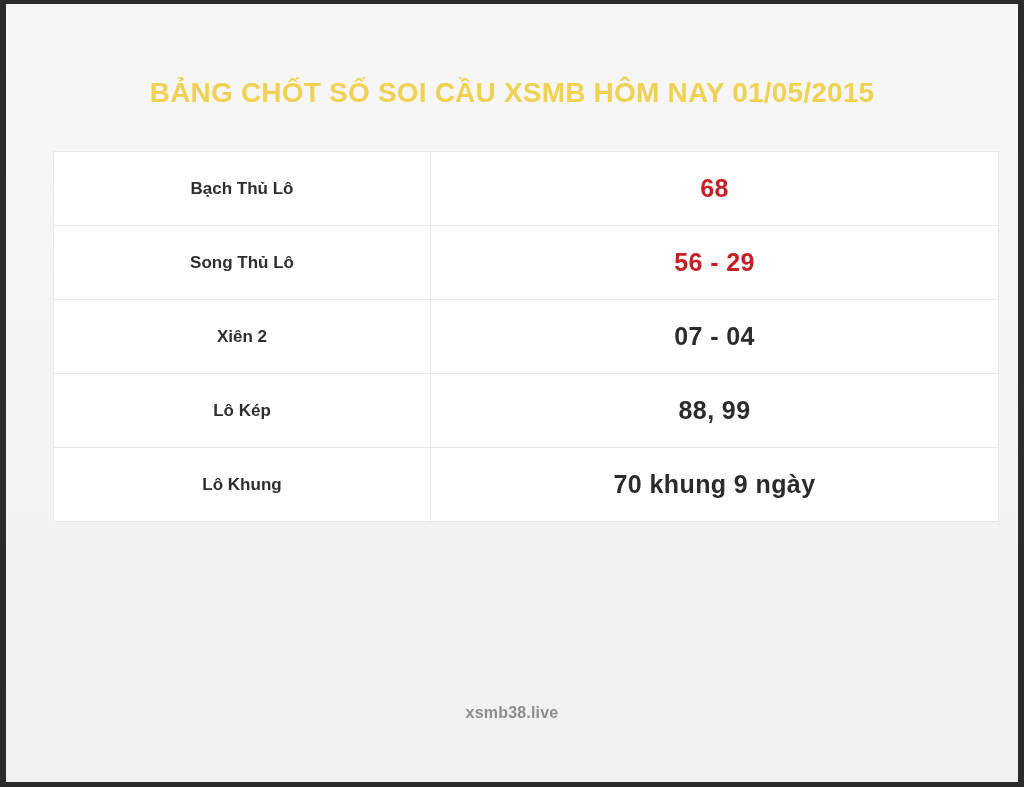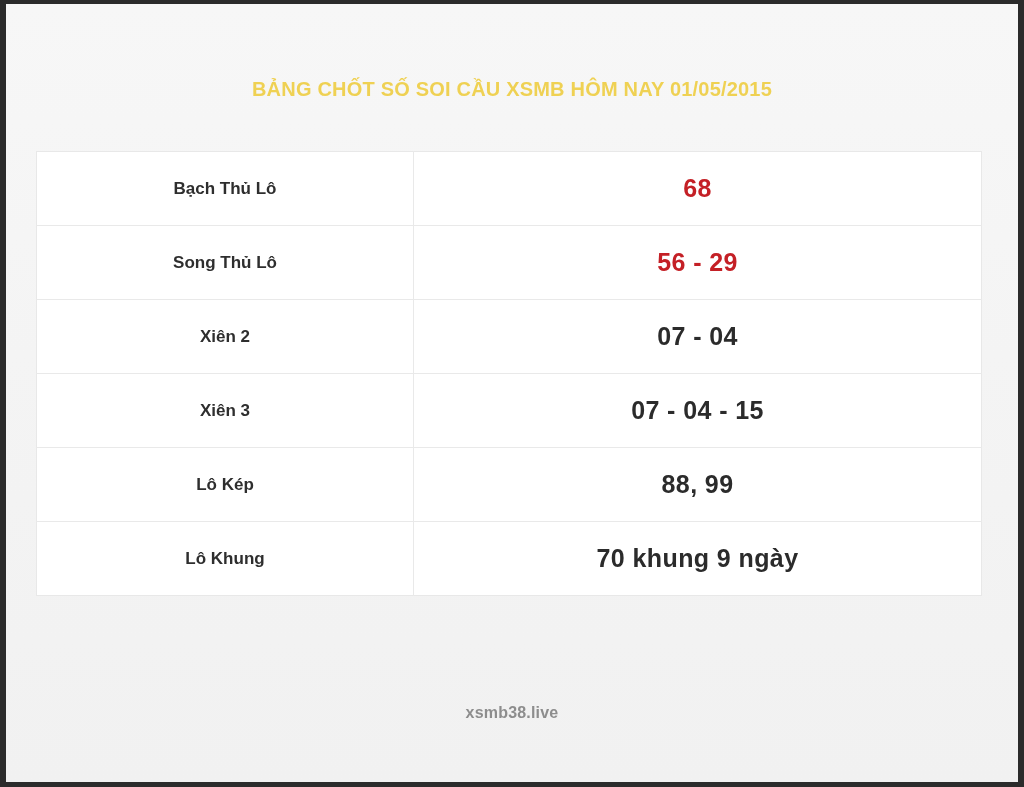--- a/index.html
+++ b/index.html
@@ -32,33 +32,33 @@
   
   #title-bar {
     position: absolute;
     left: 0;
     top: 74px;
     width: 1012px;
     text-align: center;
   }
   #page-title {
     display: inline-block;
-    font-size: 20px;
+    font-size: 28px;
     font-weight: 700;
     letter-spacing: 0.2px;
     color: #efd153;
     text-transform: uppercase;
     white-space: nowrap;
     line-height: 1.1;
   }
 
   
   #result-table {
     position: absolute;
-    left: 30px;
+    left: 47px;
     top: 147px;
     width: 946px;
     border-collapse: collapse;
     background: #ffffff;
     border: 1px solid #e8e8e8;
     table-layout: fixed;
   }
   #result-table tr { background: #ffffff; }
   #result-table td {
     height: 74px;
@@ -117,24 +117,20 @@
       </tr>
       <tr>
         <td class="cell-label">Song Thủ Lô</td>
         <td class="cell-value accent">56 - 29</td>
       </tr>
       <tr>
         <td class="cell-label">Xiên 2</td>
         <td class="cell-value">07 - 04</td>
       </tr>
       <tr>
-        <td class="cell-label">Xiên 3</td>
-        <td class="cell-value">07 - 04 - 15</td>
-      </tr>
-      <tr>
         <td class="cell-label">Lô Kép</td>
         <td class="cell-value">88, 99</td>
       </tr>
       <tr>
         <td class="cell-label">Lô Khung</td>
         <td class="cell-value">70 khung 9 ngày</td>
       </tr>
     </tbody>
   </table>
 

